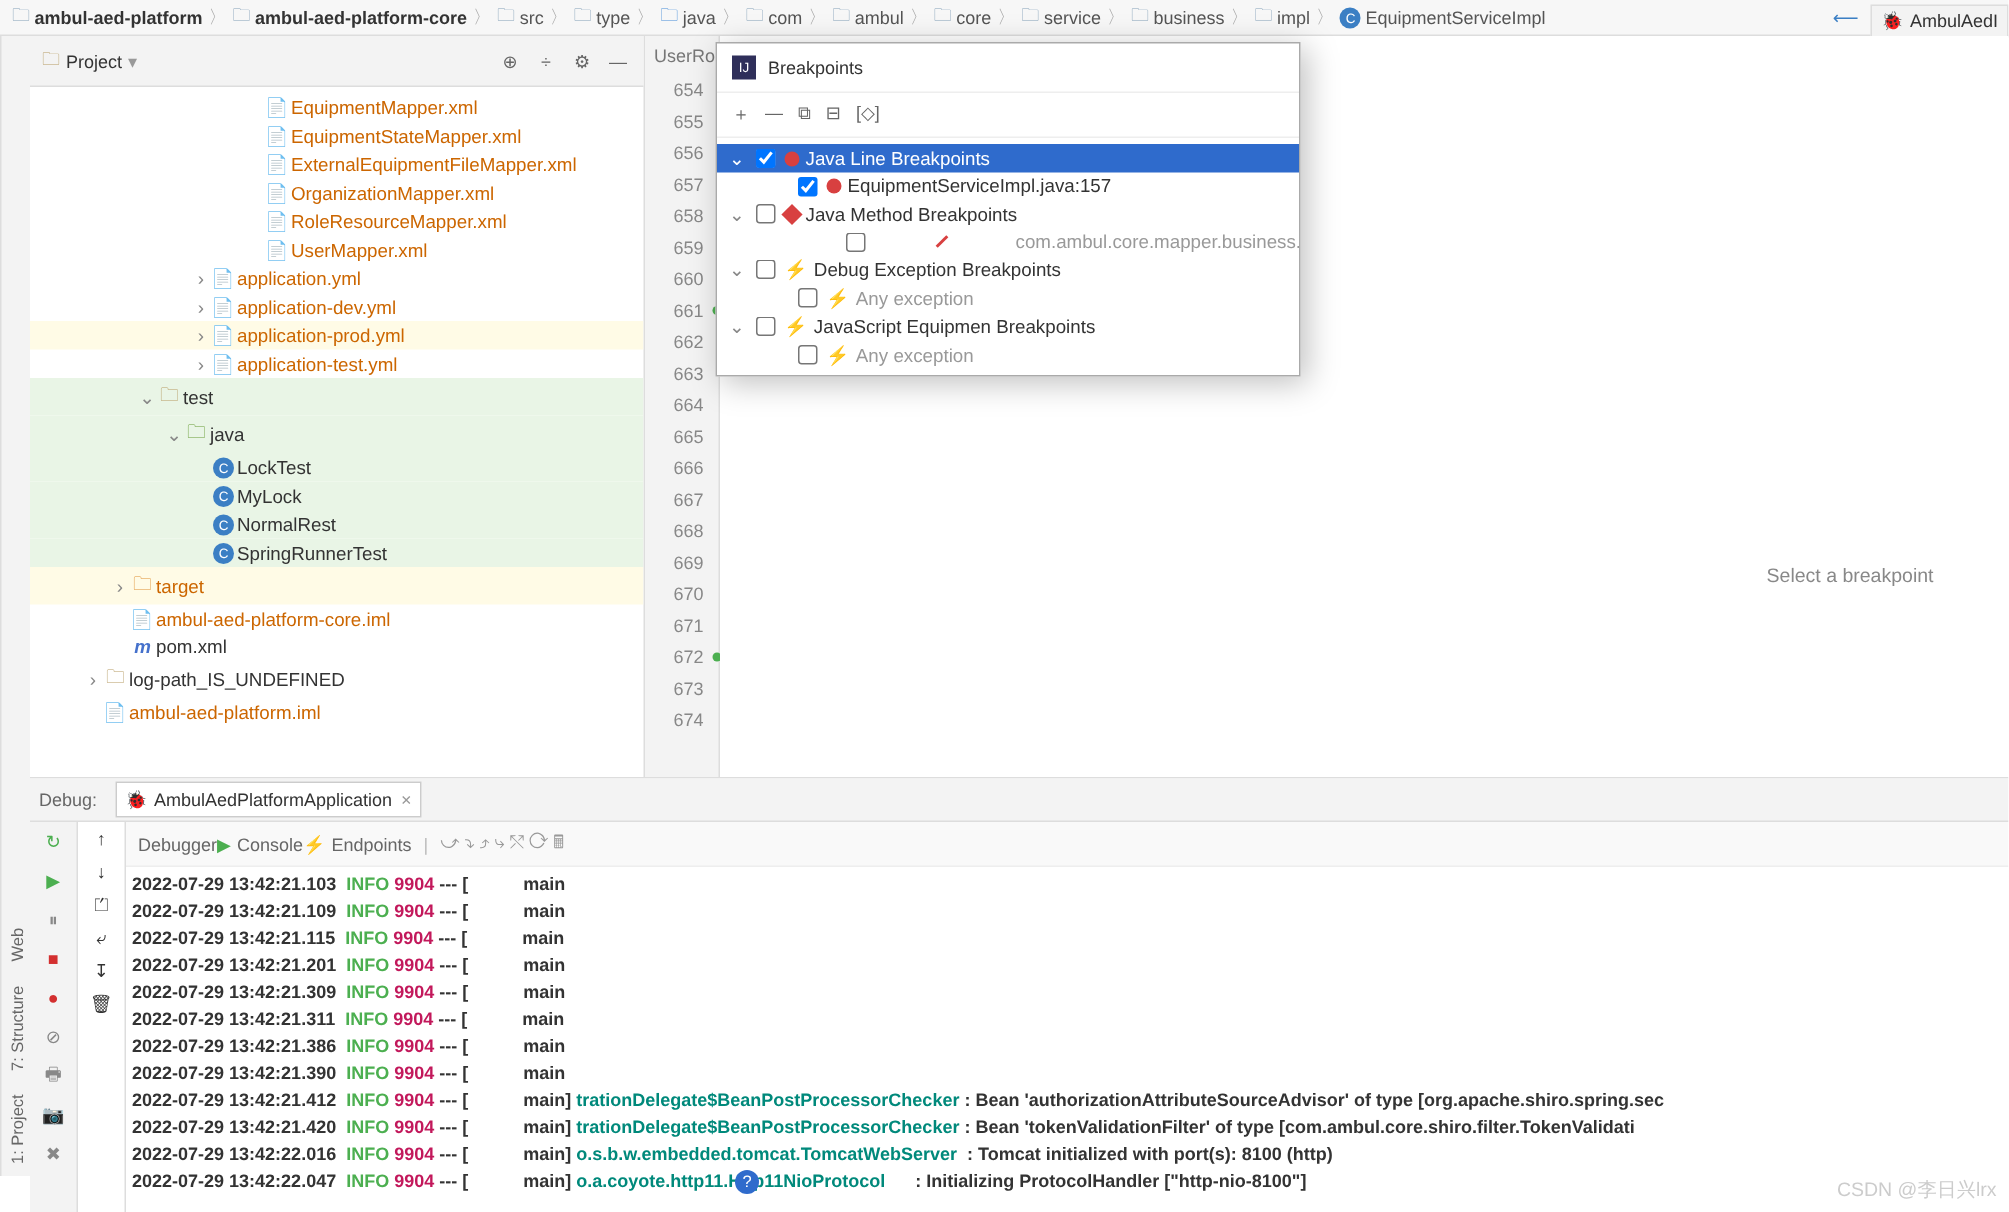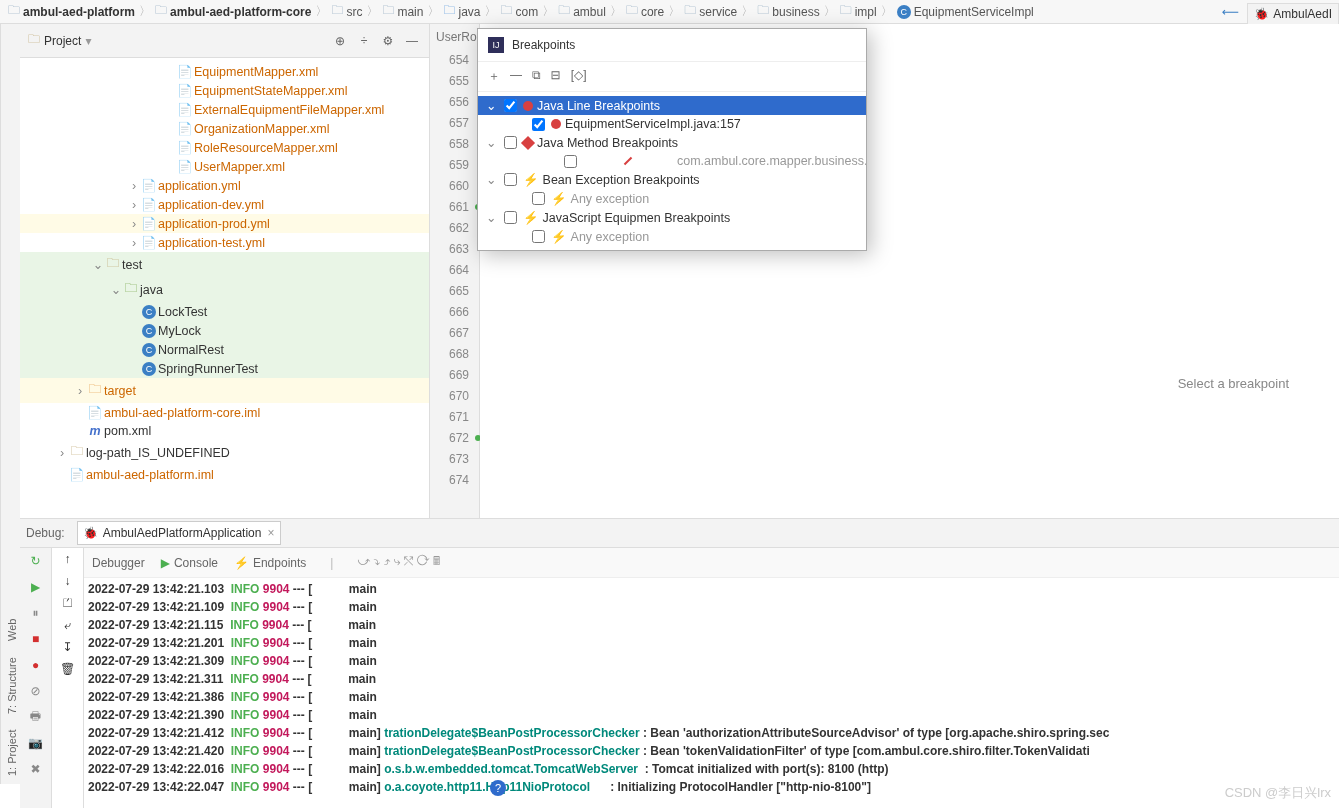--- a/index.html
+++ b/index.html
@@ -65,21 +65,21 @@
 
 .debug-panel { height: 290px; border-top: 1px solid #ddd; display: flex; flex-direction: column; position:absolute; bottom:0; left:20px; right:0; background:#fff;}
 .debug-tabs { display: flex; align-items: center; background: #f3f3f3; border-bottom: 1px solid #ddd; padding: 2px 6px; }
 .debug-tabs .tab-label { margin-right: 12px; color: #666; }
 .run-tab { display:flex; align-items:center; gap:4px; padding: 4px 6px; background:#fff; border:1px solid #ccc; font-size:12px;}
 .run-tab .close { color:#999; margin-left:2px; }
 .debug-body { flex: 1; display: flex; }
 .debug-left-tools { width: 32px; background: #f3f3f3; border-right: 1px solid #ddd; display:flex; flex-direction:column; align-items:center; padding:4px 0; gap:8px;}
 .debug-left-tools .t { width:18px; height:18px; display:flex; align-items:center; justify-content:center; cursor:pointer; }
 .debug-sub-tools { width: 32px; border-right: 1px solid #ddd; display:flex; flex-direction:column; align-items:center; padding:4px 0; gap:8px;}
-.debug-subtabs { display:flex; align-items:center; gap:16px; padding: 4px 8px; border-bottom:1px solid #eee; background:#f9f9f9; }
+.debug-subtabs { display:flex; align-items:center; padding: 4px 8px; border-bottom:1px solid #eee; background:#f9f9f9; }
 .debug-subtabs .stab { display:flex; align-items:center; gap:4px; cursor:pointer; color:#666; }
 .console-wrap { flex:1; display:flex; flex-direction:column; }
 .console { flex: 1; font-family: Consolas, monospace; font-size: 12px; overflow: hidden; padding: 2px 4px; white-space: pre; line-height: 18px; font-weight: bold; }
 .console .info { color: #4caf50; }
 .console .pid { color: #c2185b; }
 .console .cls { color: #00897b; }
 
 .help-icon { position:absolute; bottom: 12px; left: 490px; width:16px; height:16px; background:#2f6bcc; color:#fff; border-radius:50%; font-size:11px; display:flex; align-items:center; justify-content:center; z-index:40;}
 .watermark { position:absolute; bottom:6px; right:8px; color:#ccc; font-size:13px; z-index:60;}
 .right-tab { position:absolute; top:3px; right:0px; display:flex; align-items:center; gap:4px; padding:3px 6px; background:#f3f3f3; border:1px solid #ddd; }
@@ -99,21 +99,21 @@
       <span class="bold">ambul-aed-platform-core</span>
     </span>
     <span class="chevron">〉</span>
     <span class="crumb">
       <span style="color:#87a3ba">🗀</span>
       <span>src</span>
     </span>
     <span class="chevron">〉</span>
     <span class="crumb">
       <span style="color:#87a3ba">🗀</span>
-      <span>main</span>
+      <span>type</span>
     </span>
     <span class="chevron">〉</span>
     <span class="crumb">
       <span style="color:#4a90d9">🗀</span>
       <span>java</span>
     </span>
     <span class="chevron">〉</span>
     <span class="crumb">
       <span style="color:#87a3ba">🗀</span>
       <span>com</span>
@@ -349,21 +349,21 @@
       <div class="bp-row" style="padding-left: 36px; gap: 48px;">
         <span class="arrow"></span>
         <input type="checkbox" style="">
         <span class="diamond outline"></span>
         <span class="gray-text"> com.ambul.core.mapper.business.Equipmen</span>
       </div>
       <div class="bp-row" style="padding-left: 8px;">
         <span class="arrow">⌄</span>
         <input type="checkbox" style="">
         <span class="lightning">⚡</span>
-        <span> Bean Exception Breakpoints</span>
+        <span> Debug Exception Breakpoints</span>
       </div>
       <div class="bp-row" style="padding-left: 36px;">
         <span class="arrow"></span>
         <input type="checkbox" style="">
         <span class="lightning">⚡</span>
         <span class="gray-text"> Any exception</span>
       </div>
       <div class="bp-row" style="padding-left: 8px;">
         <span class="arrow">⌄</span>
         <input type="checkbox" style="">

